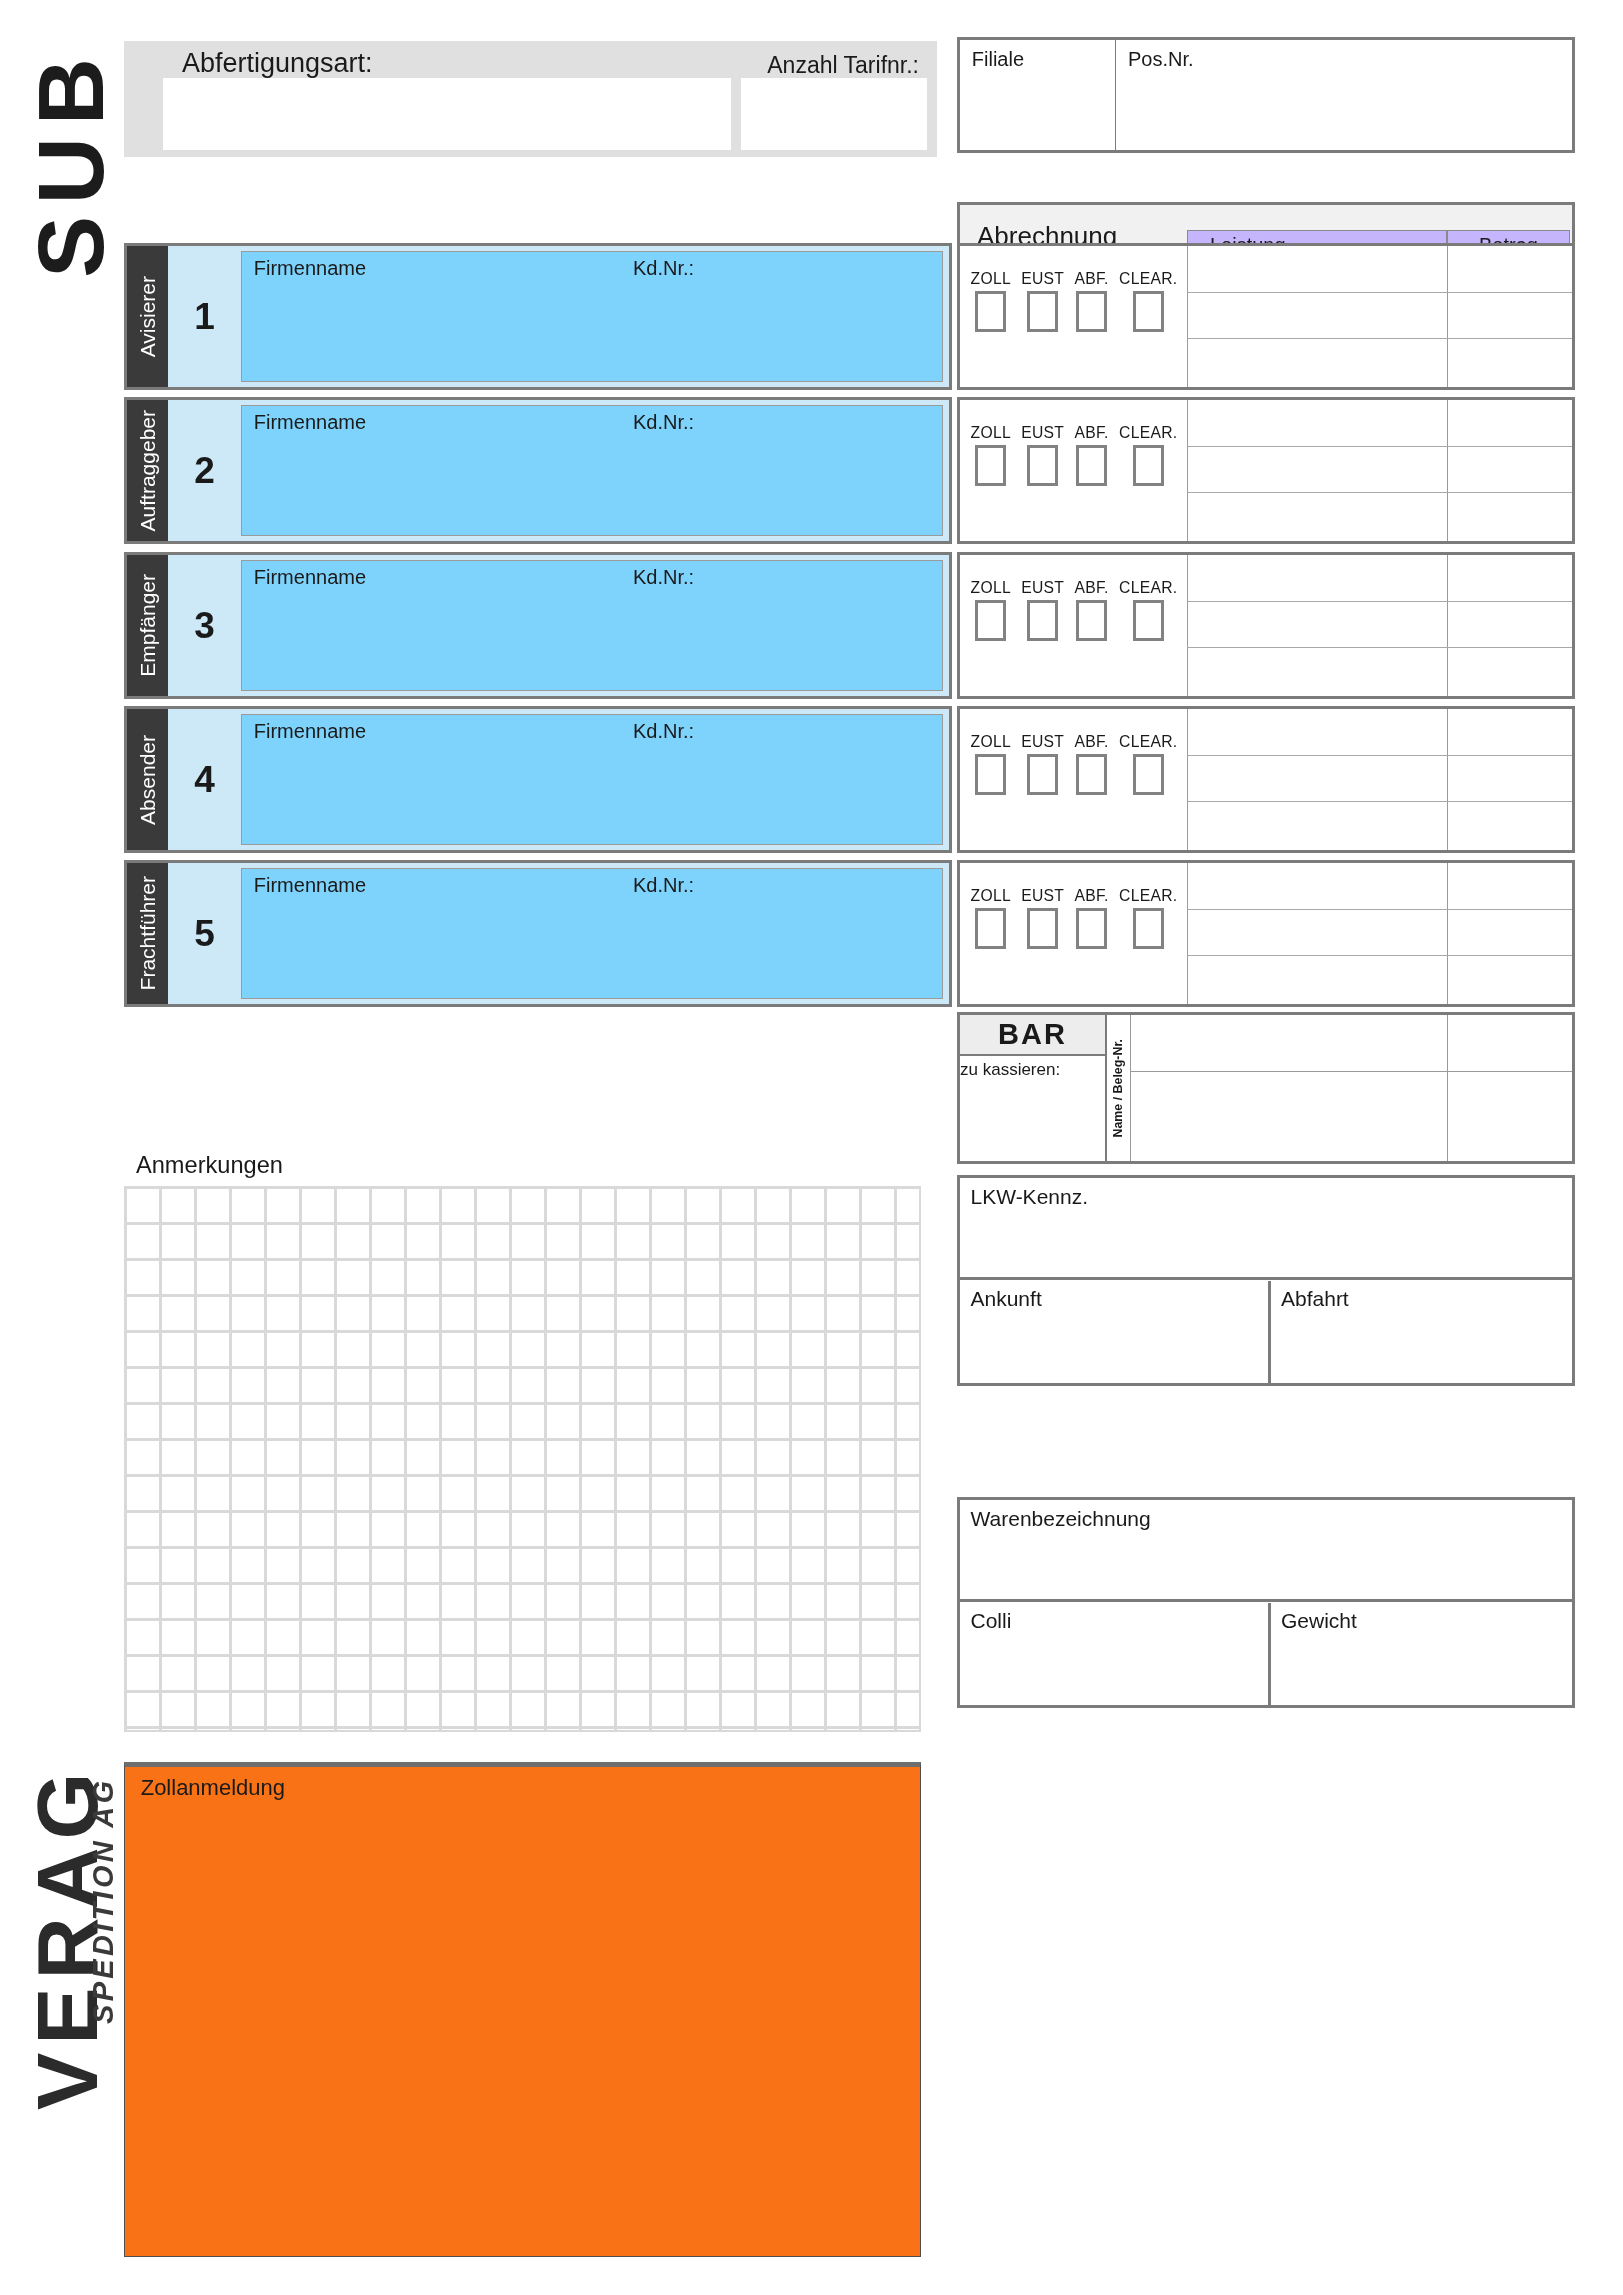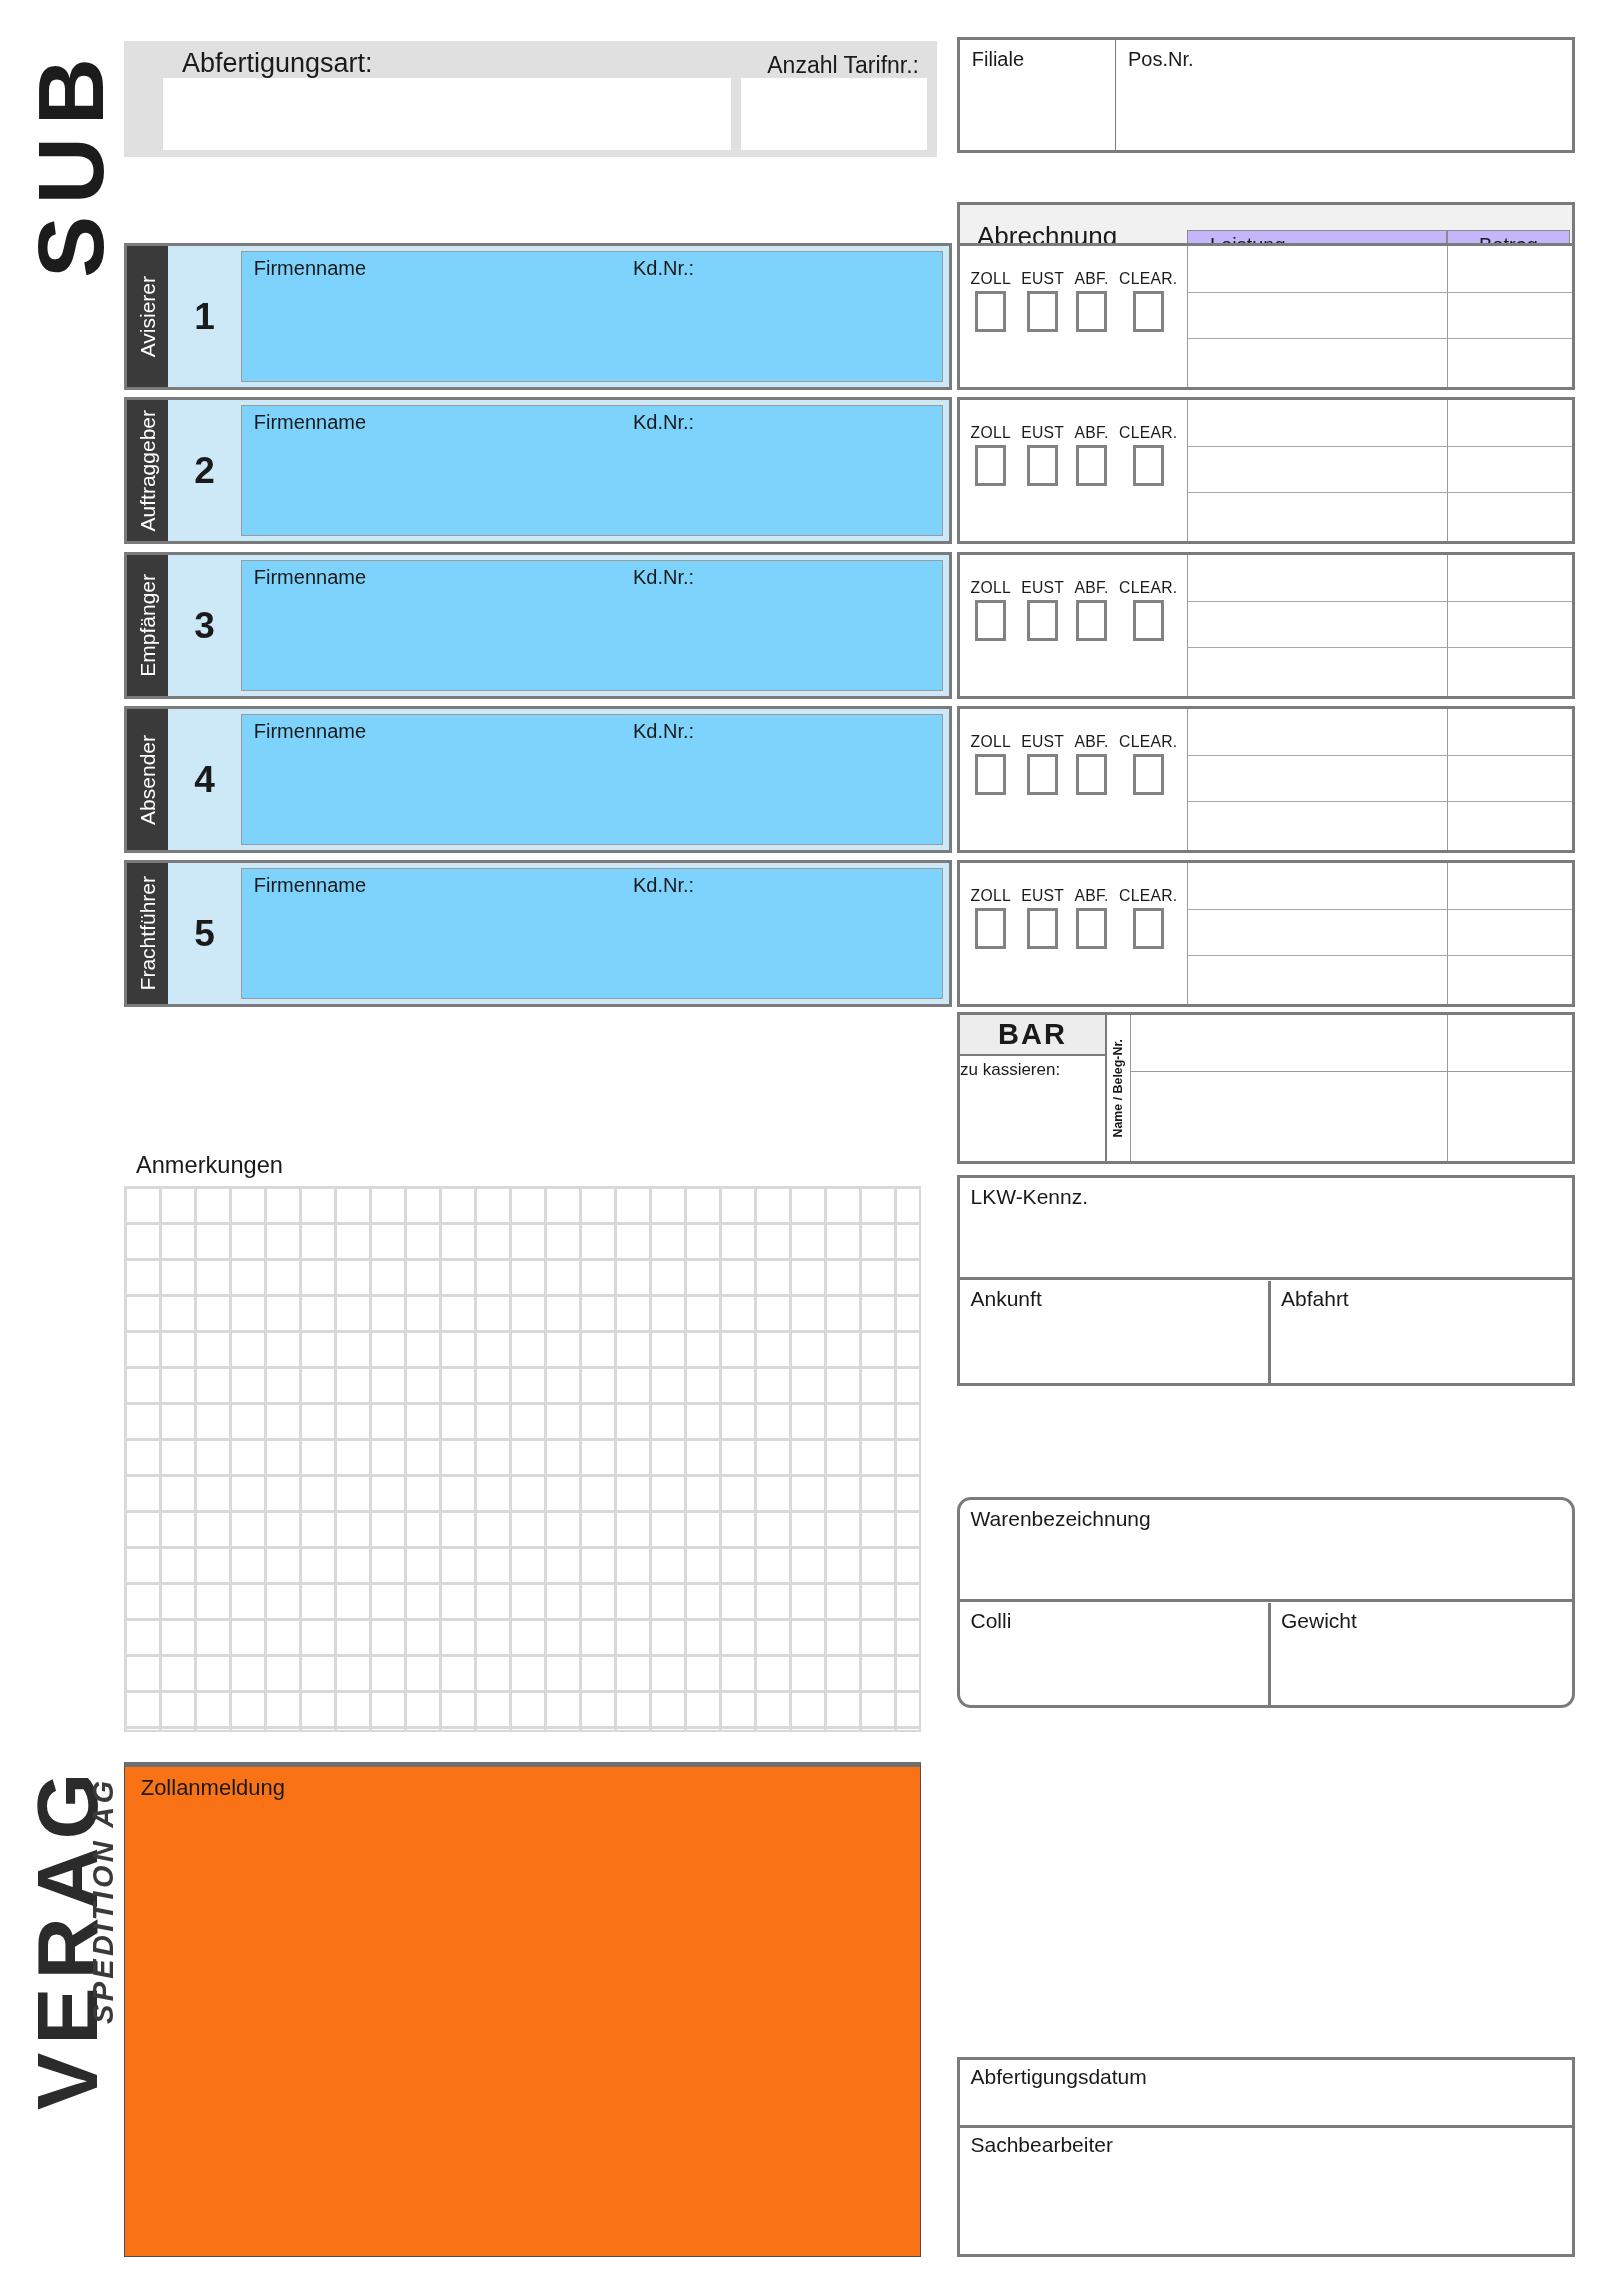--- a/index.html
+++ b/index.html
@@ -90,21 +90,21 @@
     background-image:
       linear-gradient(to right, #d9d9d9 2.6px, transparent 2.6px),
       linear-gradient(to bottom, #d9d9d9 2.6px, transparent 2.6px);
     background-size:35px 36px;
     border-right:2.6px solid #d9d9d9; border-bottom:2.6px solid #d9d9d9;
   }
 
   
   .group-box { left:957px; width:618px; border:3.9px solid #7b7b7b; background:#fff; }
   .lkw-box   { top:1175px; height:211px; }
-  .ware-box  { top:1497px; height:211px;border-radius:14px; }
+  .ware-box  { top:1497px; height:211px; }
   .group-hdiv { left:0; right:0; top:99px; height:3.3px; background:#7b7b7b; position:absolute; }
   .group-vdiv { left:308px; top:103px; bottom:0; width:2.6px; background:#7b7b7b; position:absolute; }
   .g-label { font-size:21px; position:absolute; }
   .g-top-label { left:10.5px; top:6.5px; }
   .g-bl-label  { left:10.5px; top:109px; }
   .g-br-label  { left:321px; top:109px; }
 
   
   .zoll-box { left:124px; top:1762px; width:797px; height:495px; background:#f97316;
               border-top:5.9px solid #6f6f6f; border-left:1.3px solid #4f4f4f;
@@ -373,23 +373,18 @@
     <div class="group-hdiv"></div>
     <div class="group-vdiv"></div>
     <div class="g-label g-bl-label">Colli</div>
     <div class="g-label g-br-label">Gewicht</div>
   </div>
 
   <div class="abs zoll-box">
     <div class="zoll-label">Zollanmeldung</div>
   </div>
 
-  <div class="abs group-box datum-box">
-    <div class="g-label datum-label">Abfertigungsdatum</div>
-    <div class="datum-hdiv"></div>
-    <div class="g-label sach-label">Sachbearbeiter</div>
-  </div>
 
   <div class="abs verag-text vtext">VERAG</div>
   <div class="abs spedition-text vtext">SPEDITION AG</div>
 
 </div>
 
 
 </body></html>

